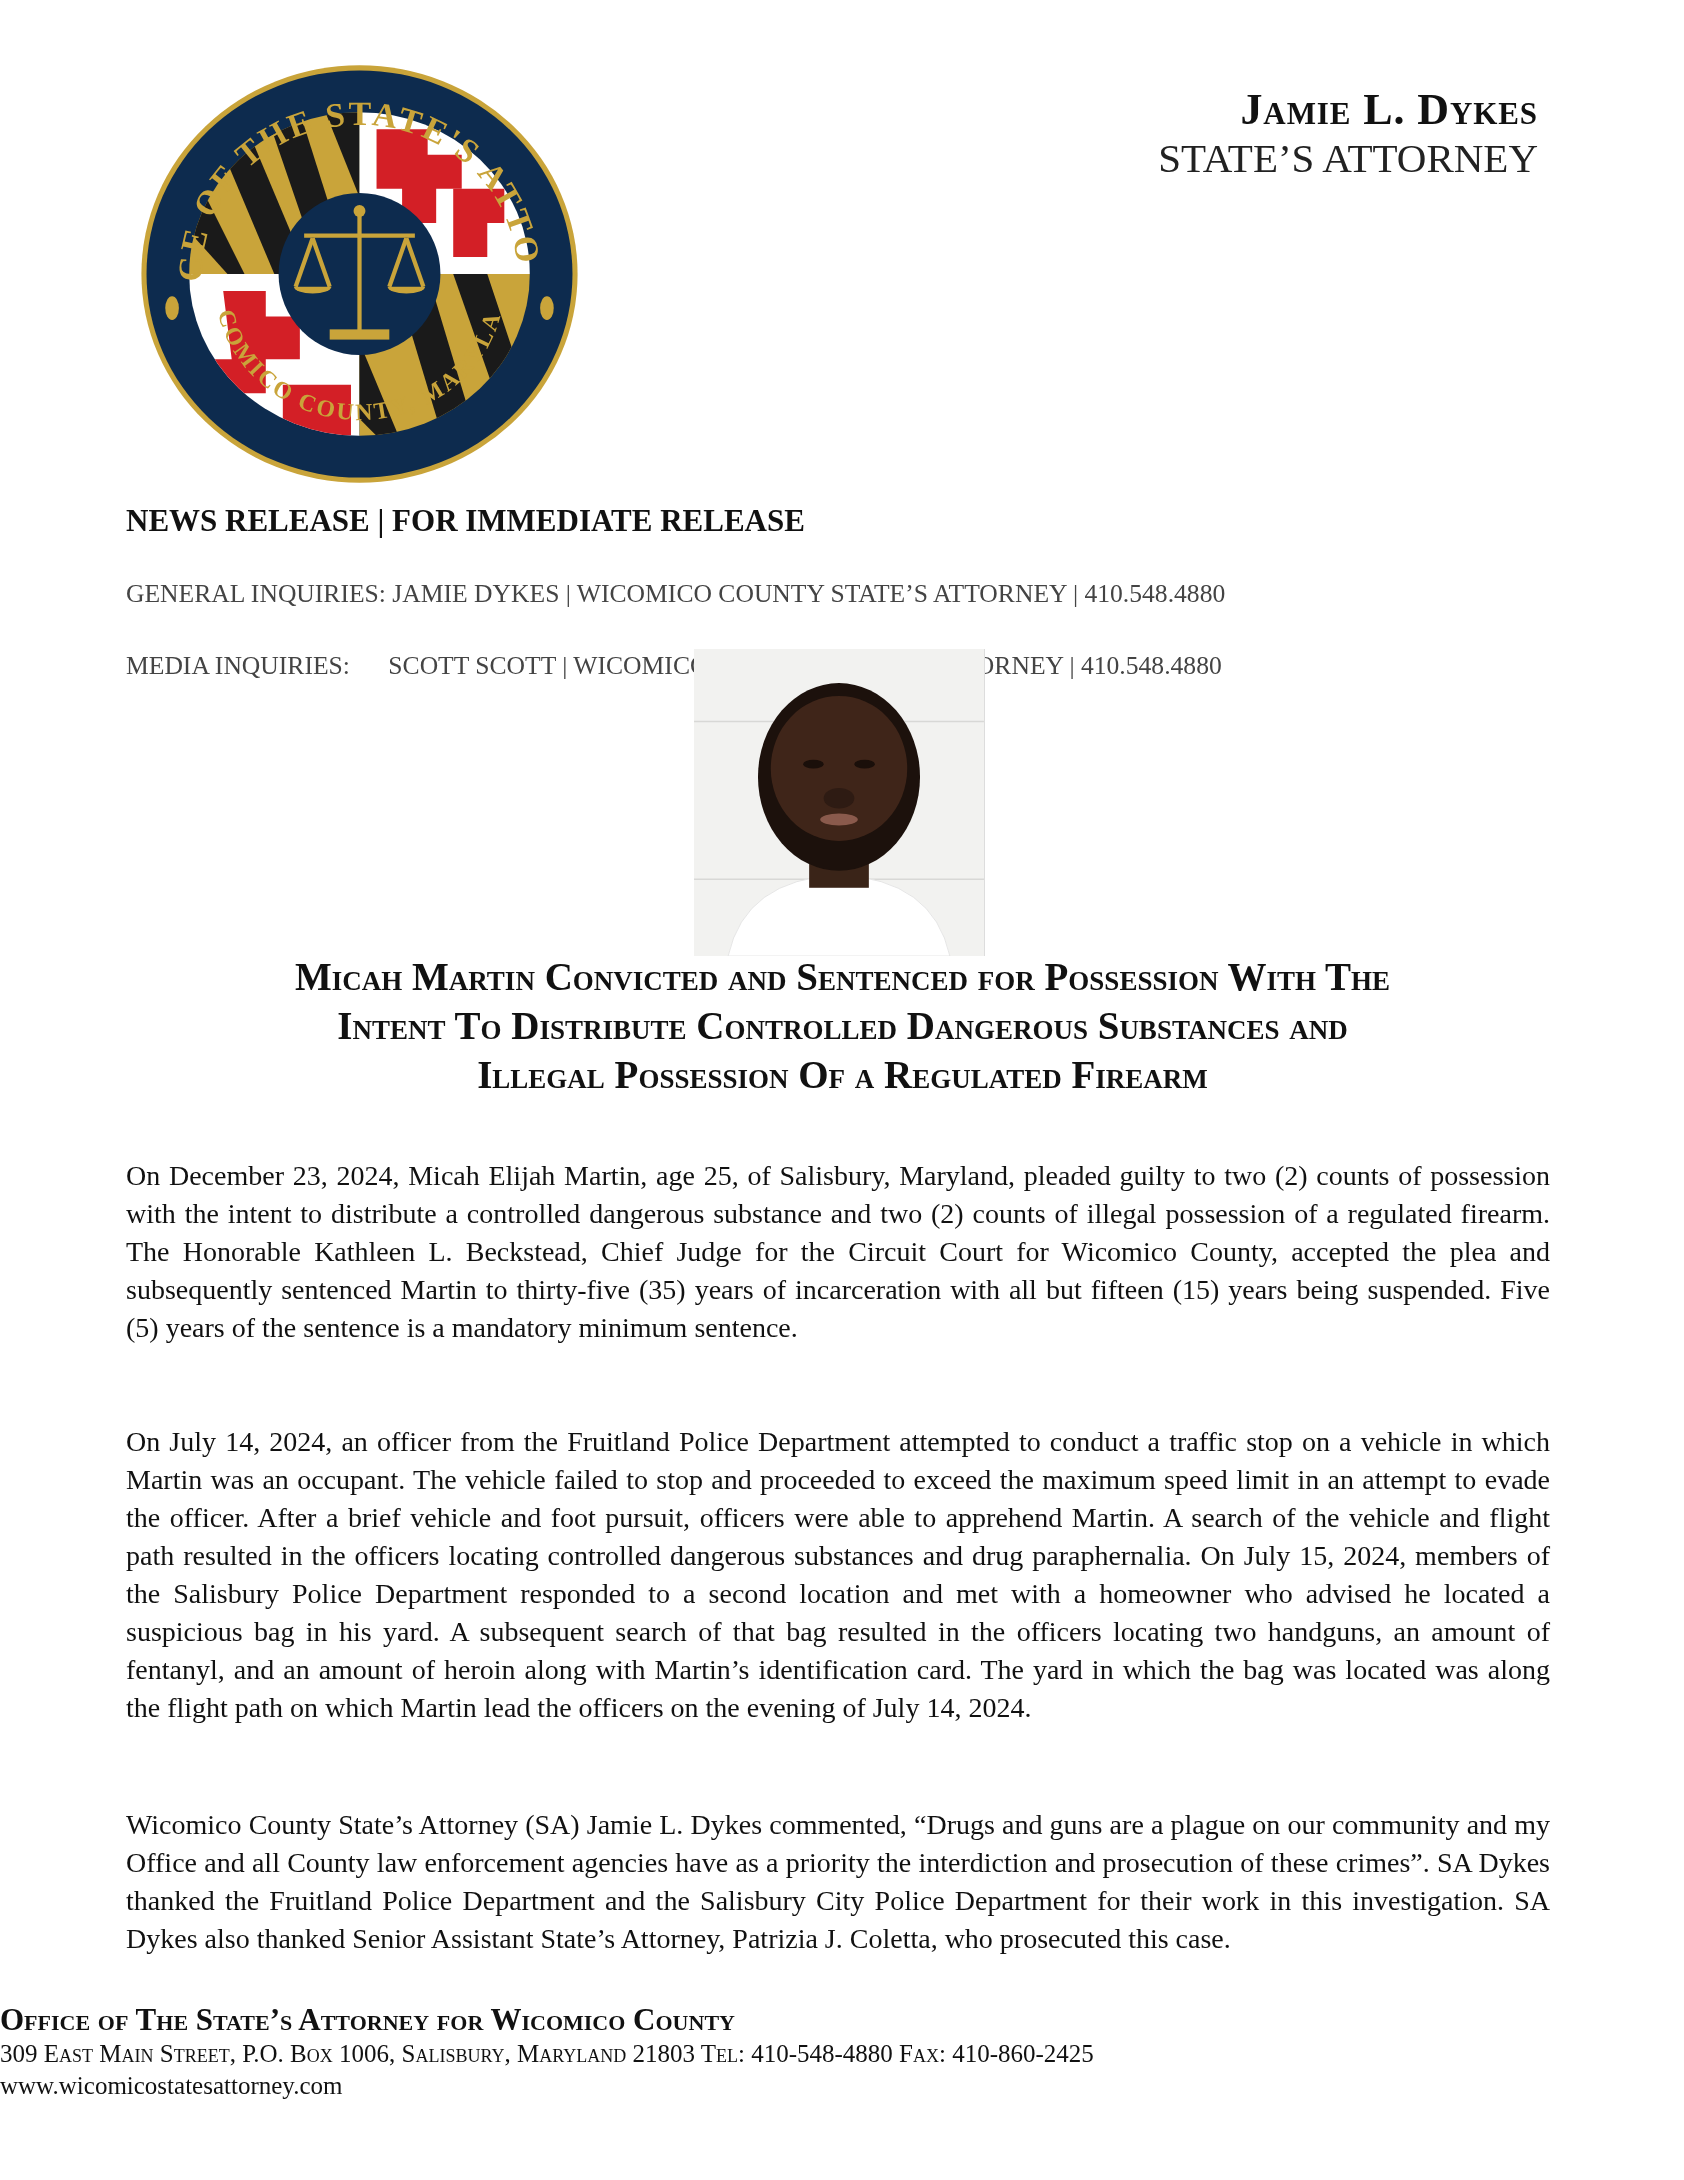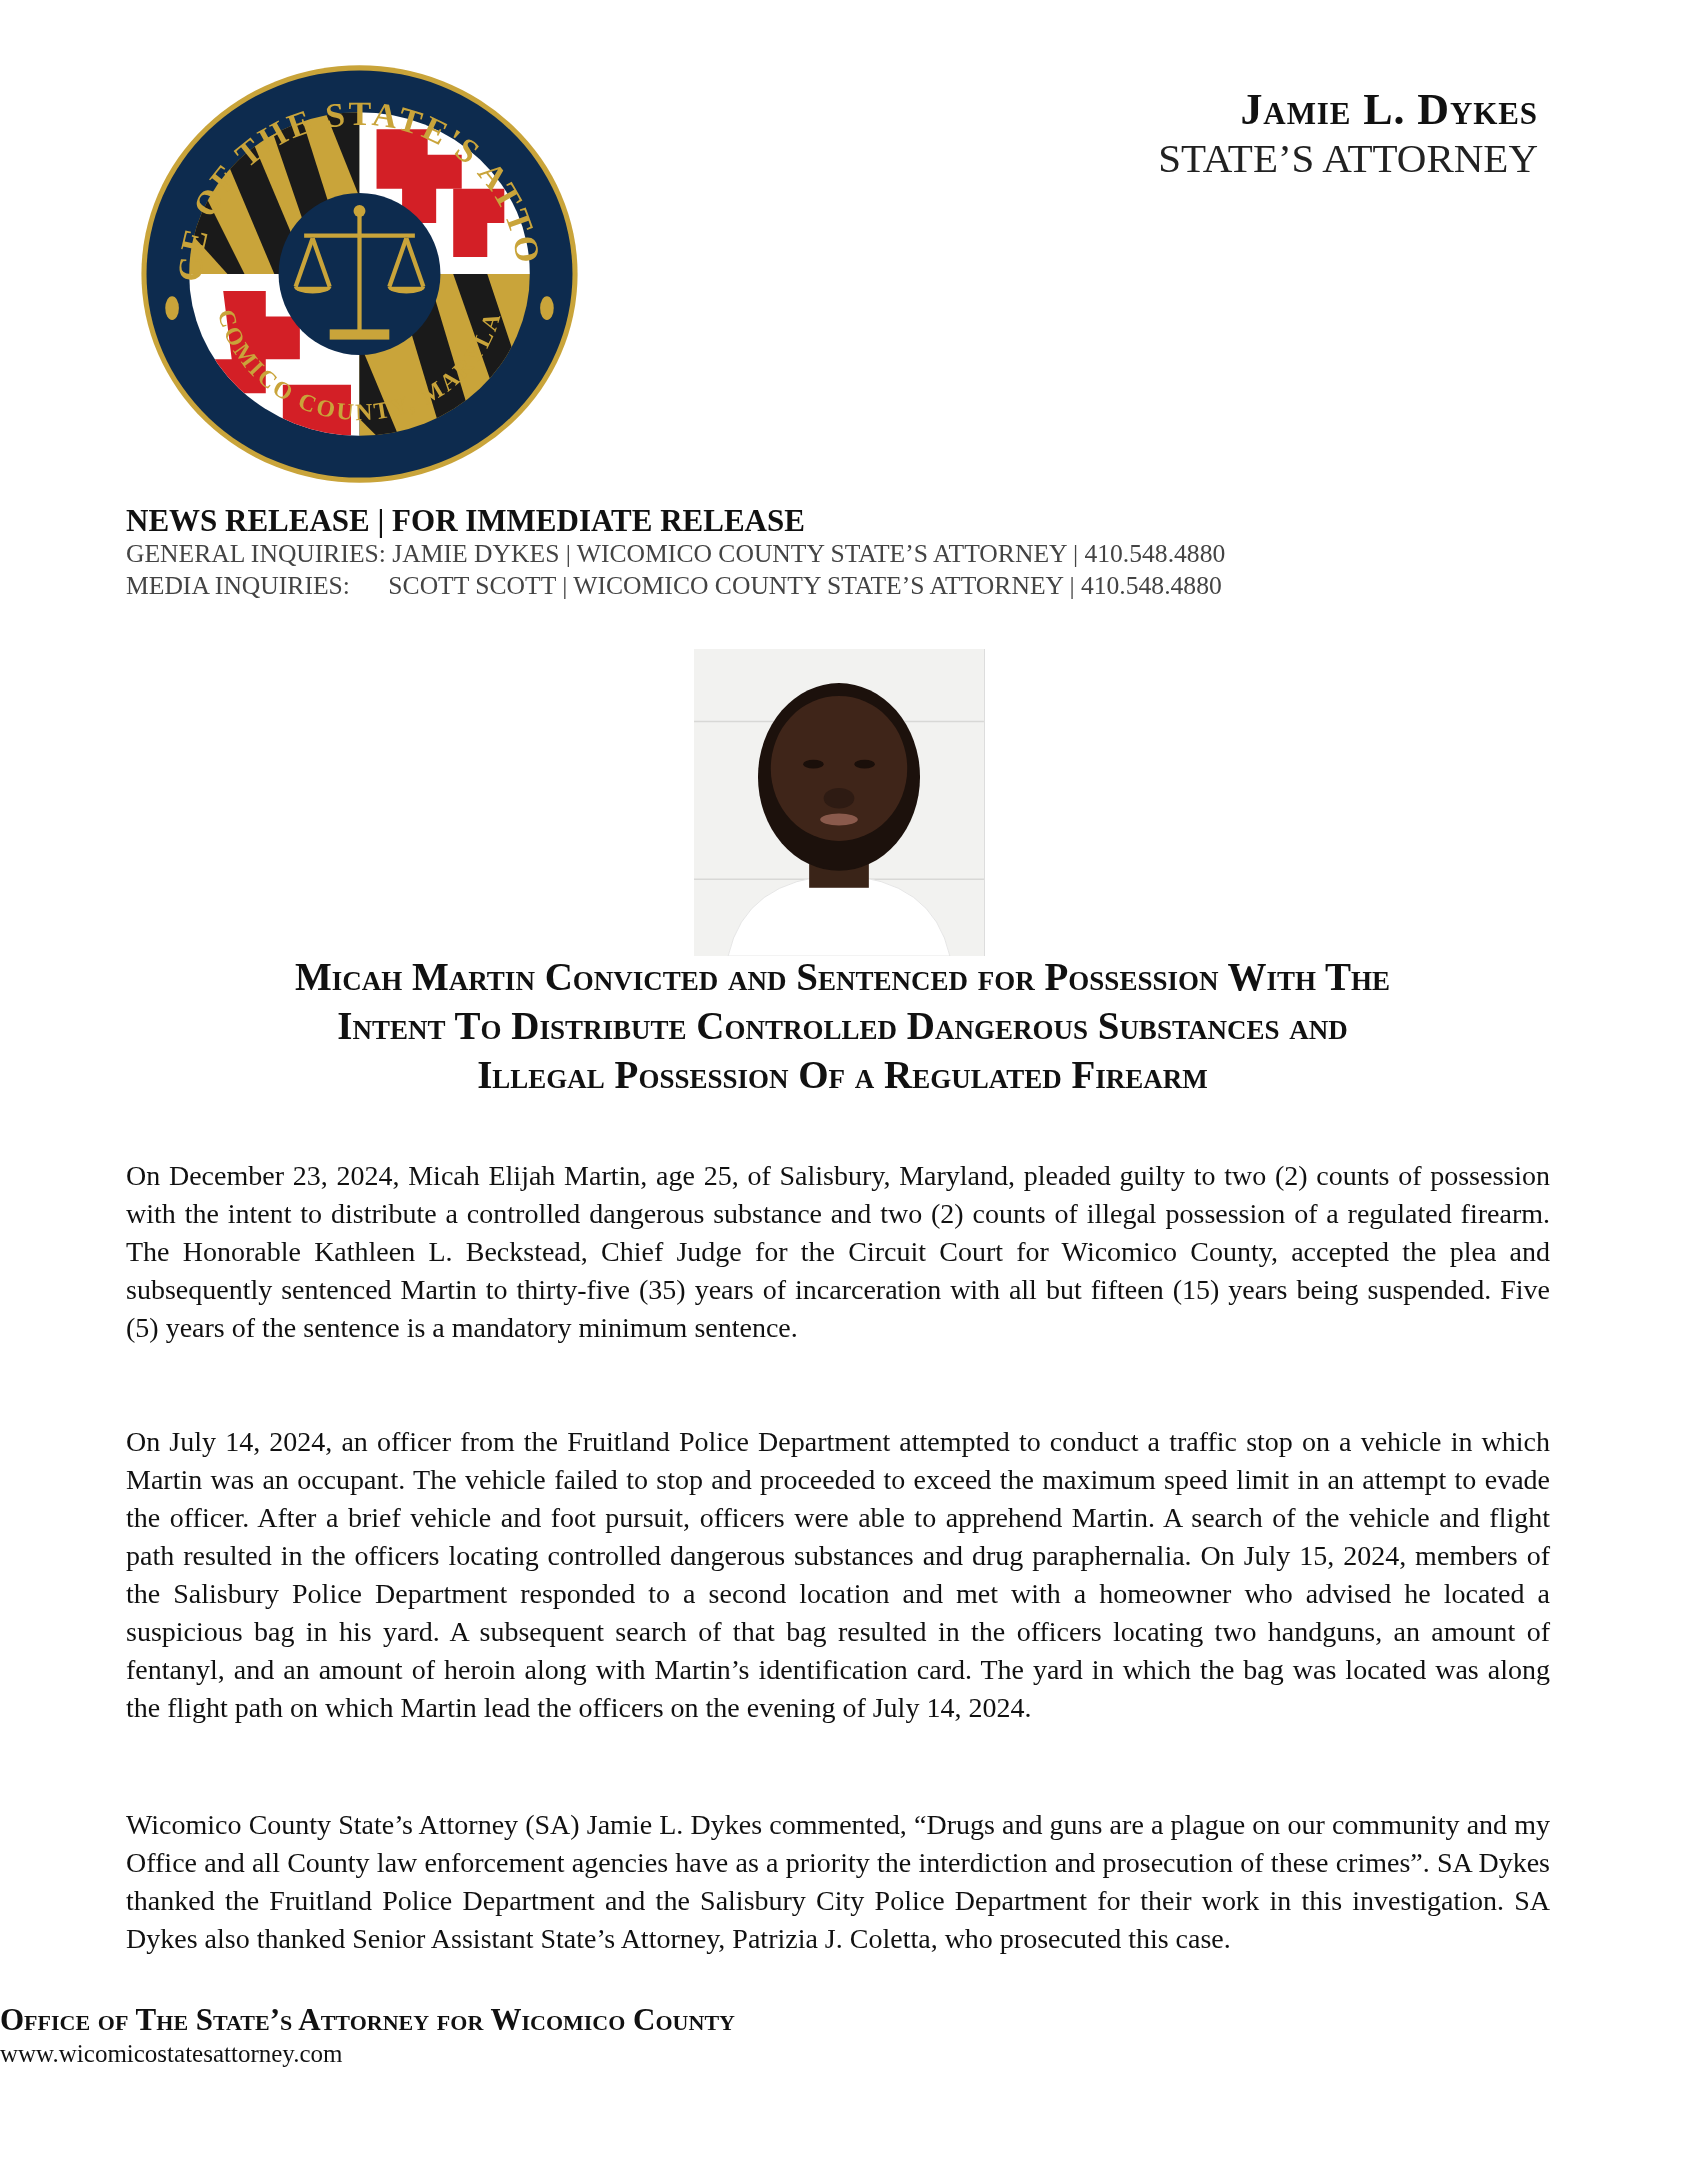--- a/index.html
+++ b/index.html
@@ -4,21 +4,21 @@
 <style>
   html, body { margin: 0; padding: 0; background: #ffffff; }
   body { width: 1685px; height: 2181px; position: relative; overflow: hidden;
          font-family: "Liberation Serif", "DejaVu Serif", serif; color: #111; }
   .seal { position: absolute; left: 138px; top: 61px; width: 443px; height: 426px; }
   .attorney { position: absolute; right: 147px; top: 85px; text-align: right; }
   .attorney .name { font-weight: bold; font-size: 44px; font-variant: small-caps; letter-spacing: 0.9px; line-height: 49px; }
   .attorney .title { font-size: 41px; color: #222; line-height: 49px; }
   .release { position: absolute; left: 126px; top: 504px; }
   .release .head { font-weight: bold; font-size: 31px; line-height: 34px; }
-  .release .inq { font-size: 25.6px; color: #444; line-height: 31.5px; white-space: pre; }
+  .release .inq { font-size: 25.6px; color: #444; line-height: 31.5px; white-space: pre; margin-top: 40px; }
   .mugshot { position: absolute; left: 694px; top: 649px; width: 290px; height: 307px;
              background: #f4f4f2; overflow: hidden; border-right: 0.9px solid #ddd; }
   .headline { position: absolute; left: 126px; width: 1433px; top: 952px; text-align: center;
               font-weight: bold; font-size: 39px; line-height: 49px; font-variant: small-caps; }
   .para { position: absolute; left: 126px; width: 1424px; font-size: 28px; line-height: 38px;
           text-align: justify; }
   .p1 { top: 1157px; }
   .p2 { top: 1423px; }
   .p3 { top: 1806px; }
   .footer { position: absolute; left: 0; width: 1685px; top: 2002px; text-align: left; }
@@ -125,15 +125,16 @@
   <div>Intent To Distribute Controlled Dangerous Substances and</div>
   <div>Illegal Possession Of a Regulated Firearm</div>
 </div>
 
 <div class="para p1">On December 23, 2024, Micah Elijah Martin, age 25, of Salisbury, Maryland, pleaded guilty to two (2) counts of possession with the intent to distribute a controlled dangerous substance and two (2) counts of illegal possession of a regulated firearm.  The Honorable Kathleen L. Beckstead, Chief Judge for the Circuit Court for Wicomico County, accepted the plea and subsequently sentenced Martin to thirty-five (35) years of incarceration with all but fifteen (15) years being suspended.  Five (5) years of the sentence is a mandatory minimum sentence.</div>
 <div class="para p2">On July 14, 2024, an officer from the Fruitland Police Department attempted to conduct a traffic stop on a vehicle in which Martin was an occupant.  The vehicle failed to stop and proceeded to exceed the maximum speed limit in an attempt to evade the officer.  After a brief vehicle and foot pursuit, officers were able to apprehend Martin.  A search of the vehicle and flight path resulted in the officers locating controlled dangerous substances and drug paraphernalia.  On July 15, 2024, members of the Salisbury Police Department responded to a second location and met with a homeowner who advised he located a suspicious bag in his yard.  A subsequent search of that bag resulted in the officers locating two handguns, an amount of fentanyl, and an amount of heroin along with Martin’s identification card.  The yard in which the bag was located was along the flight path on which Martin lead the officers on the evening of July 14, 2024.</div>
 <div class="para p3">Wicomico County State’s Attorney (SA) Jamie L. Dykes commented, “Drugs and guns are a plague on our community and my Office and all County law enforcement agencies have as a priority the interdiction and prosecution of these crimes”.  SA Dykes thanked the Fruitland Police Department and the Salisbury City Police Department for their work in this investigation.  SA Dykes also thanked Senior Assistant State’s Attorney, Patrizia J. Coletta, who prosecuted this case.</div>
 
 <div class="footer">
   <div class="office">Office of The State’s Attorney for Wicomico County</div>
+  <div class="addr">309 East Main Street, P.O. Box 1006, Salisbury, Maryland 21803   Tel: 410-548-4880   Fax: 410-860-2425</div>
   <div class="web">www.wicomicostatesattorney.com</div>
 </div>
 
 
 </body></html>

